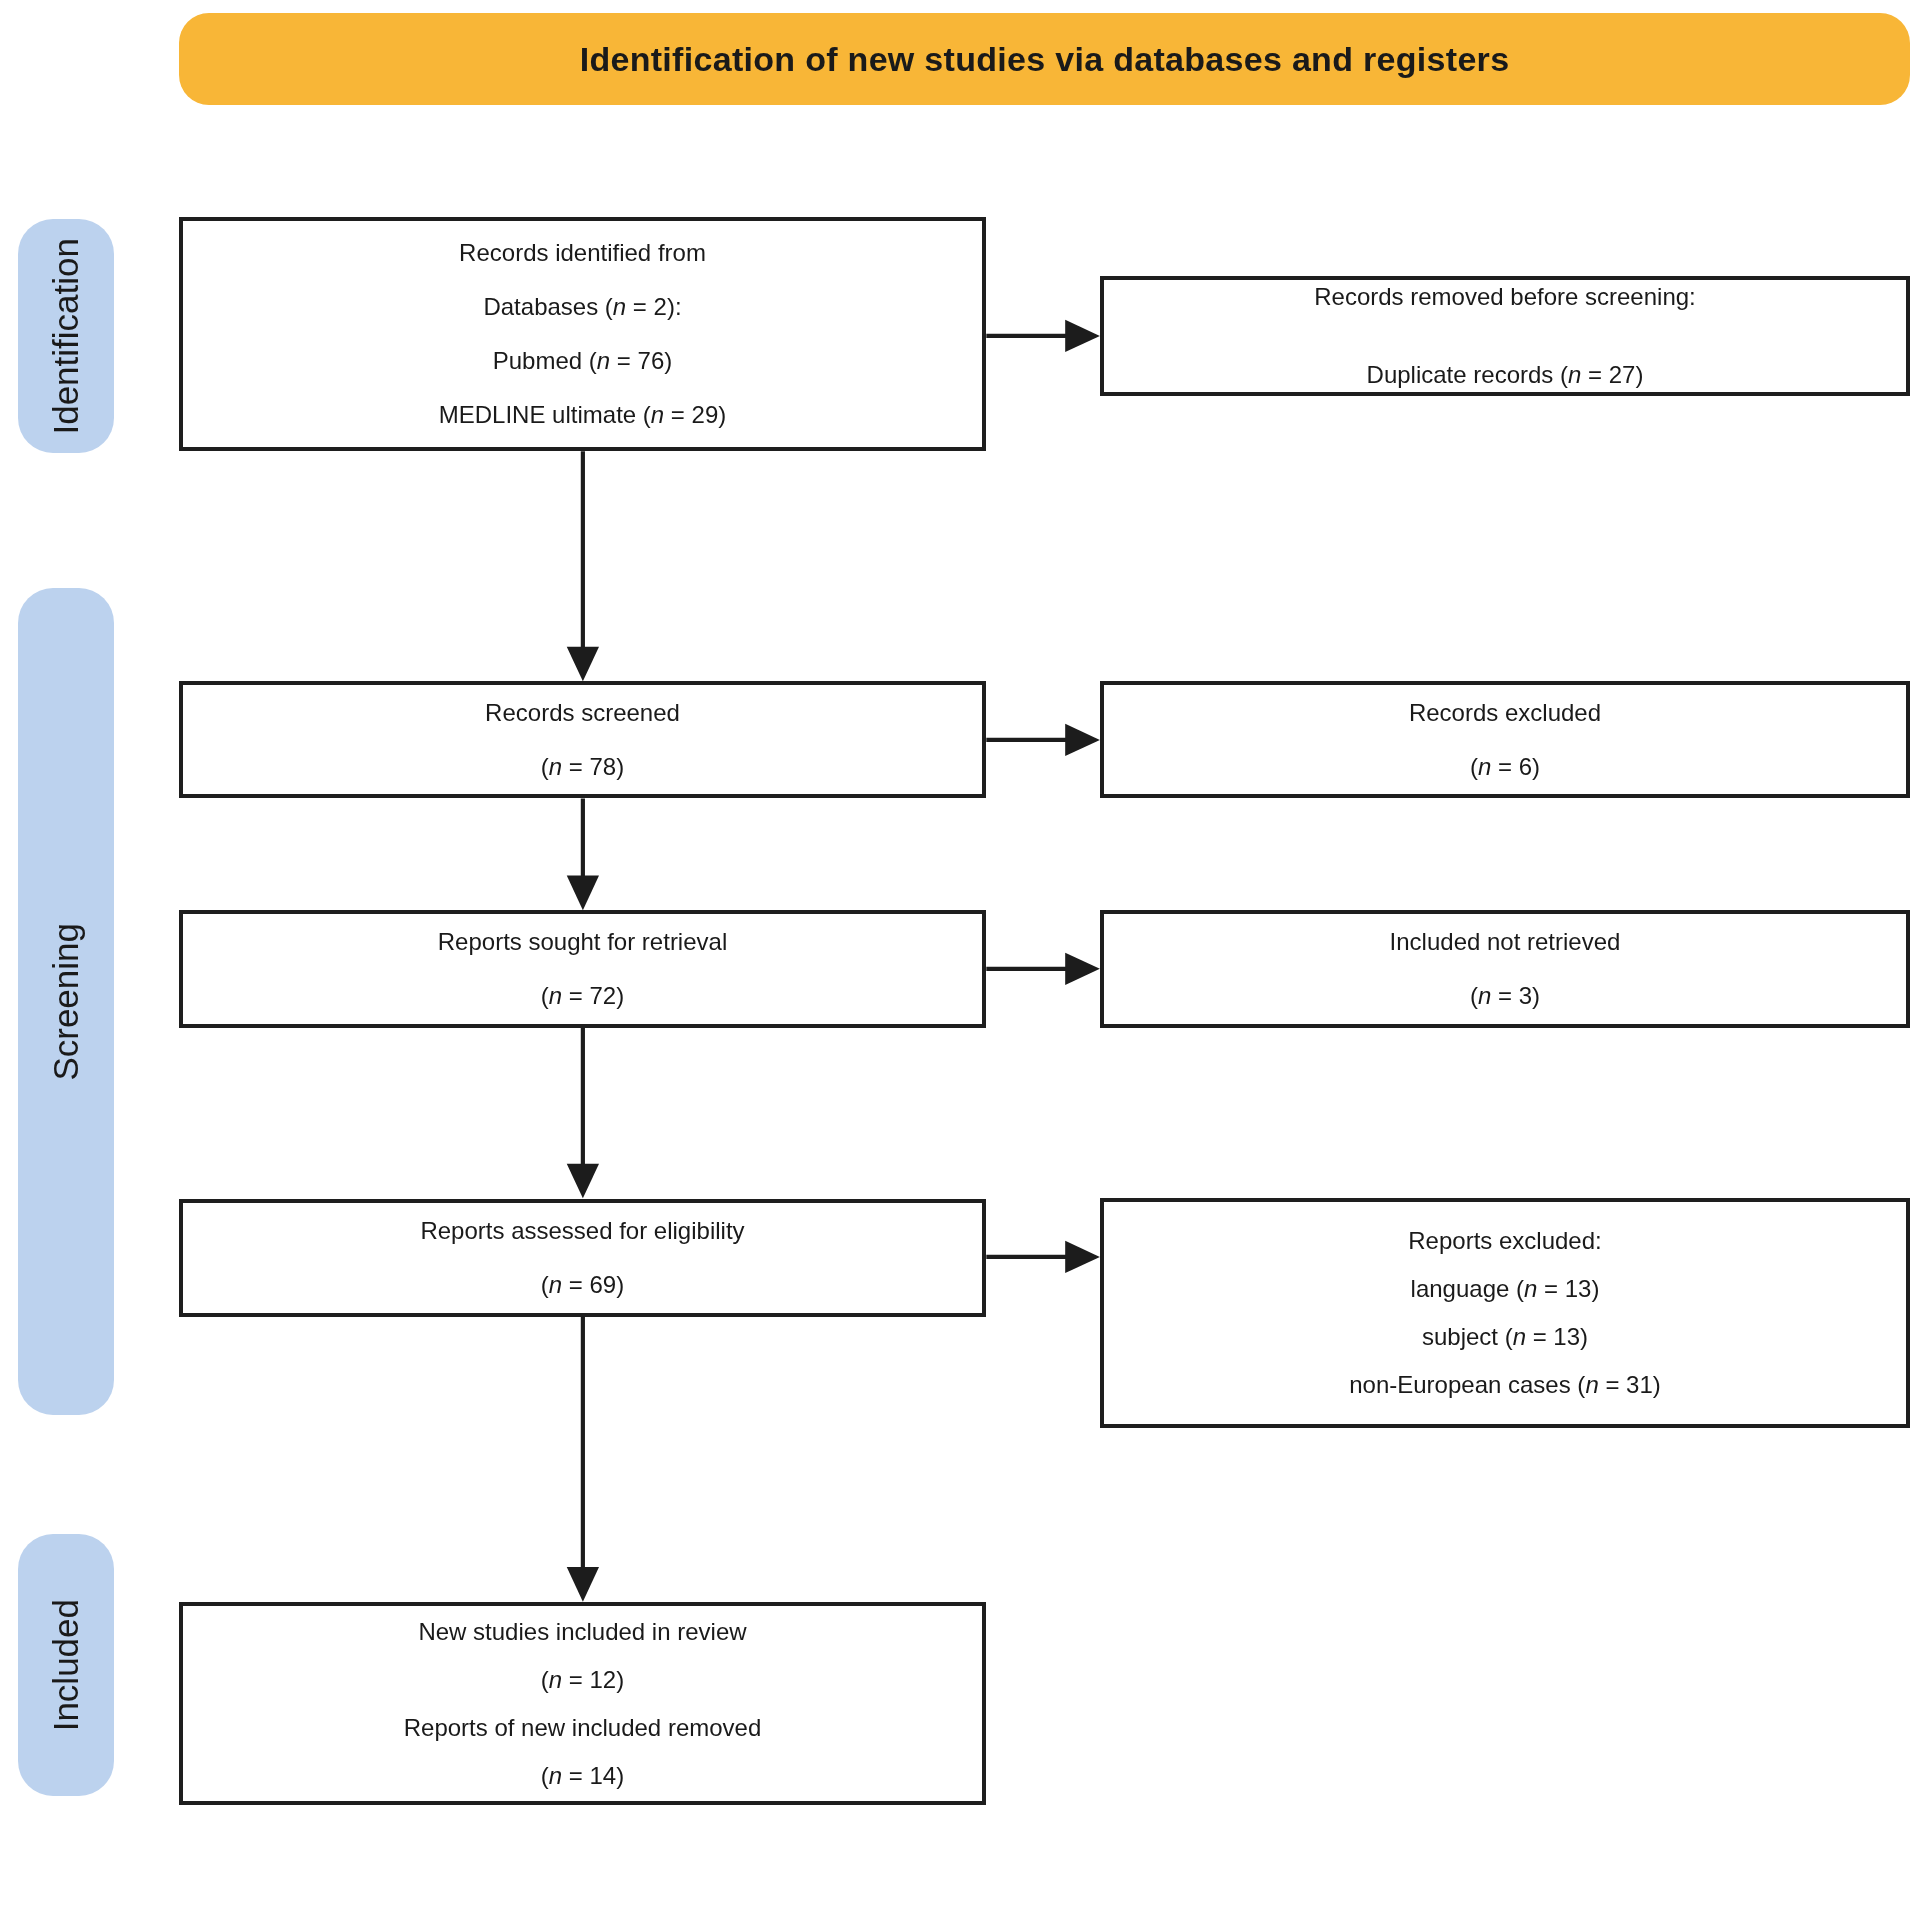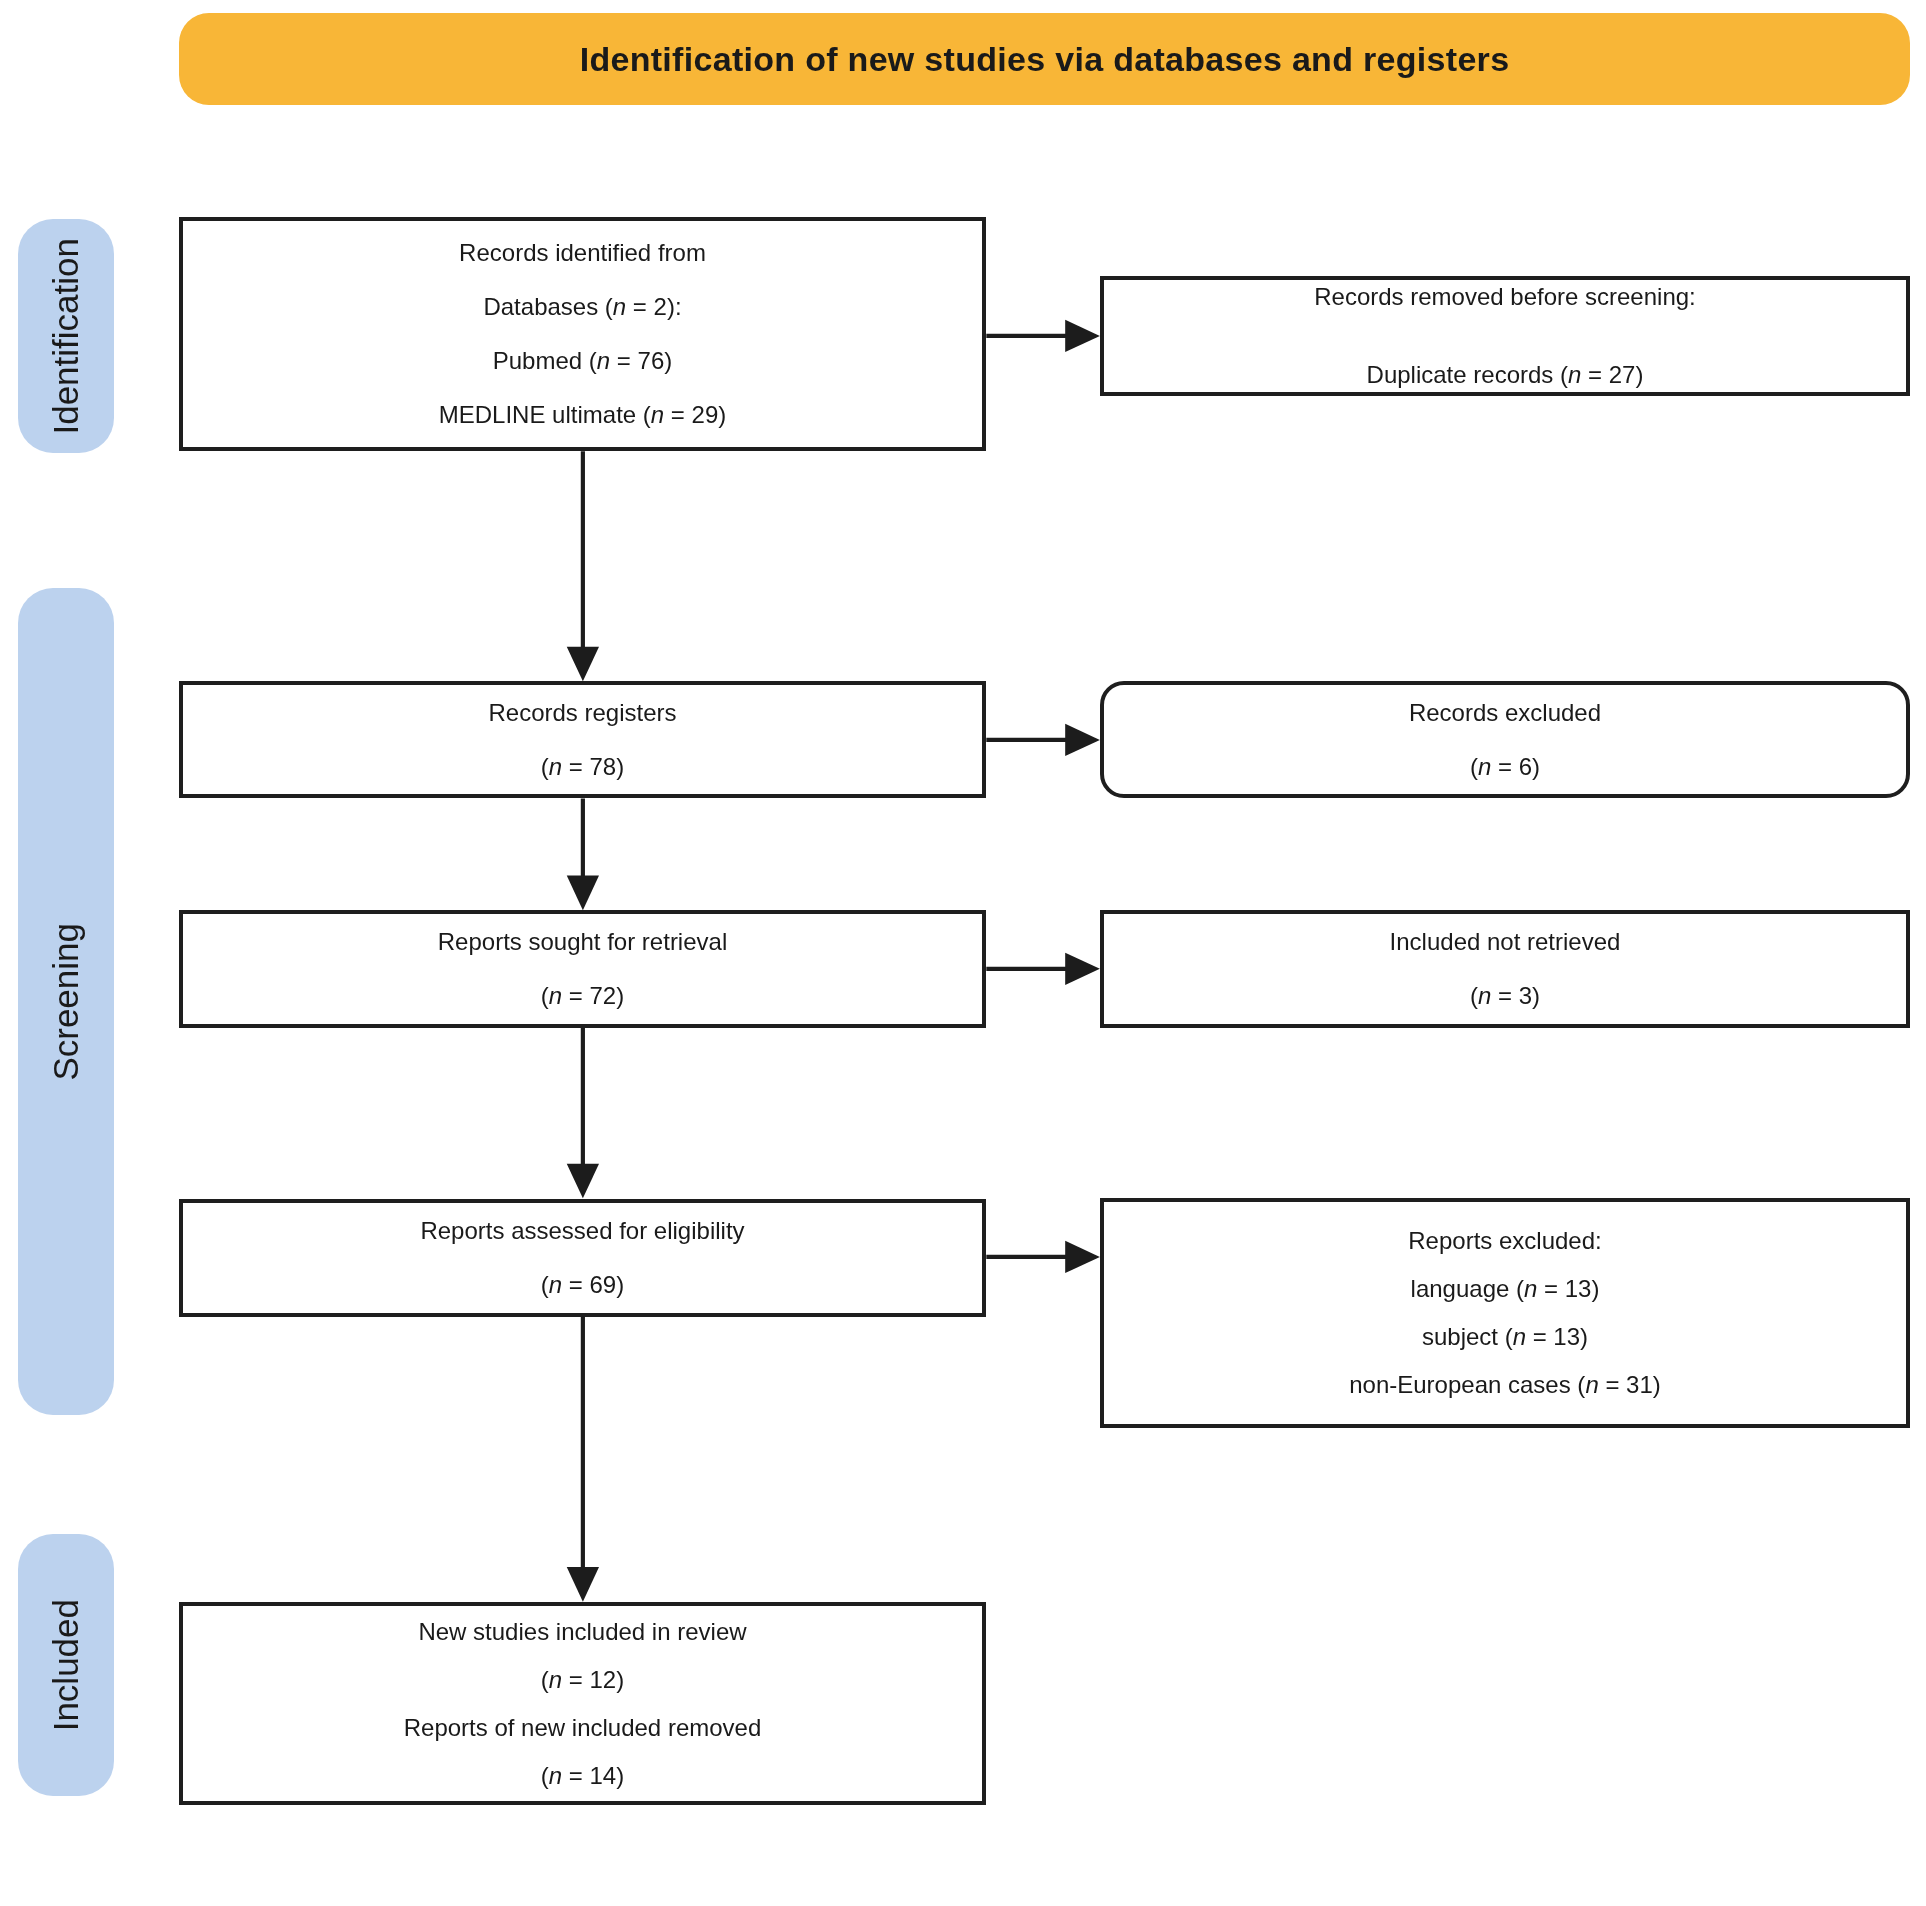--- a/index.html
+++ b/index.html
@@ -59,21 +59,21 @@
     font-size: 24px;
     padding: 0 12px;
   }
   .box .box-line { line-height: 54px; white-space: nowrap; }
   .box.compact .box-line { line-height: 48px; }
   .col-left { left: 179px; width: 807px; }
   .col-right { left: 1100px; width: 810px; }
   .box.b-identified { top: 217px; height: 234px; }
   .box.b-removed { top: 276px; height: 120px; gap: 24px; }
   .box.b-screened { top: 681px; height: 117px; }
-  .box.b-excluded { top: 681px; height: 117px; border-radius: 24px; }
+  .box.b-excluded { top: 681px; height: 117px; }
   .box.b-sought { top: 910px; height: 118px; }
   .box.b-notretrieved { top: 910px; height: 118px; }
   .box.b-assessed { top: 1199px; height: 118px; }
   .box.b-repexcluded { top: 1198px; height: 230px; }
   .box.b-included { top: 1602px; height: 203px; }
   .arrow-layer {
     position: absolute; left: 0; top: 0;
     width: 1926px; height: 1906px;
     pointer-events: none;
   }
@@ -106,21 +106,21 @@
     <div class="box-line fmt-math">Pubmed (<i>n</i> = 76)</div>
     <div class="box-line fmt-math">MEDLINE ultimate (<i>n</i> = 29)</div>
   </div>
 
   <div class="box col-right b-removed">
     <div class="box-line fmt-math">Records removed before screening:</div>
     <div class="box-line fmt-math">Duplicate records (<i>n</i> = 27)</div>
   </div>
 
   <div class="box col-left b-screened">
-    <div class="box-line fmt-math">Records registers</div>
+    <div class="box-line fmt-math">Records screened</div>
     <div class="box-line fmt-math">(<i>n</i> = 78)</div>
   </div>
 
   <div class="box col-right b-excluded">
     <div class="box-line fmt-math">Records excluded</div>
     <div class="box-line fmt-math">(<i>n</i> = 6)</div>
   </div>
 
   <div class="box col-left b-sought">
     <div class="box-line fmt-math">Reports sought for retrieval</div>

